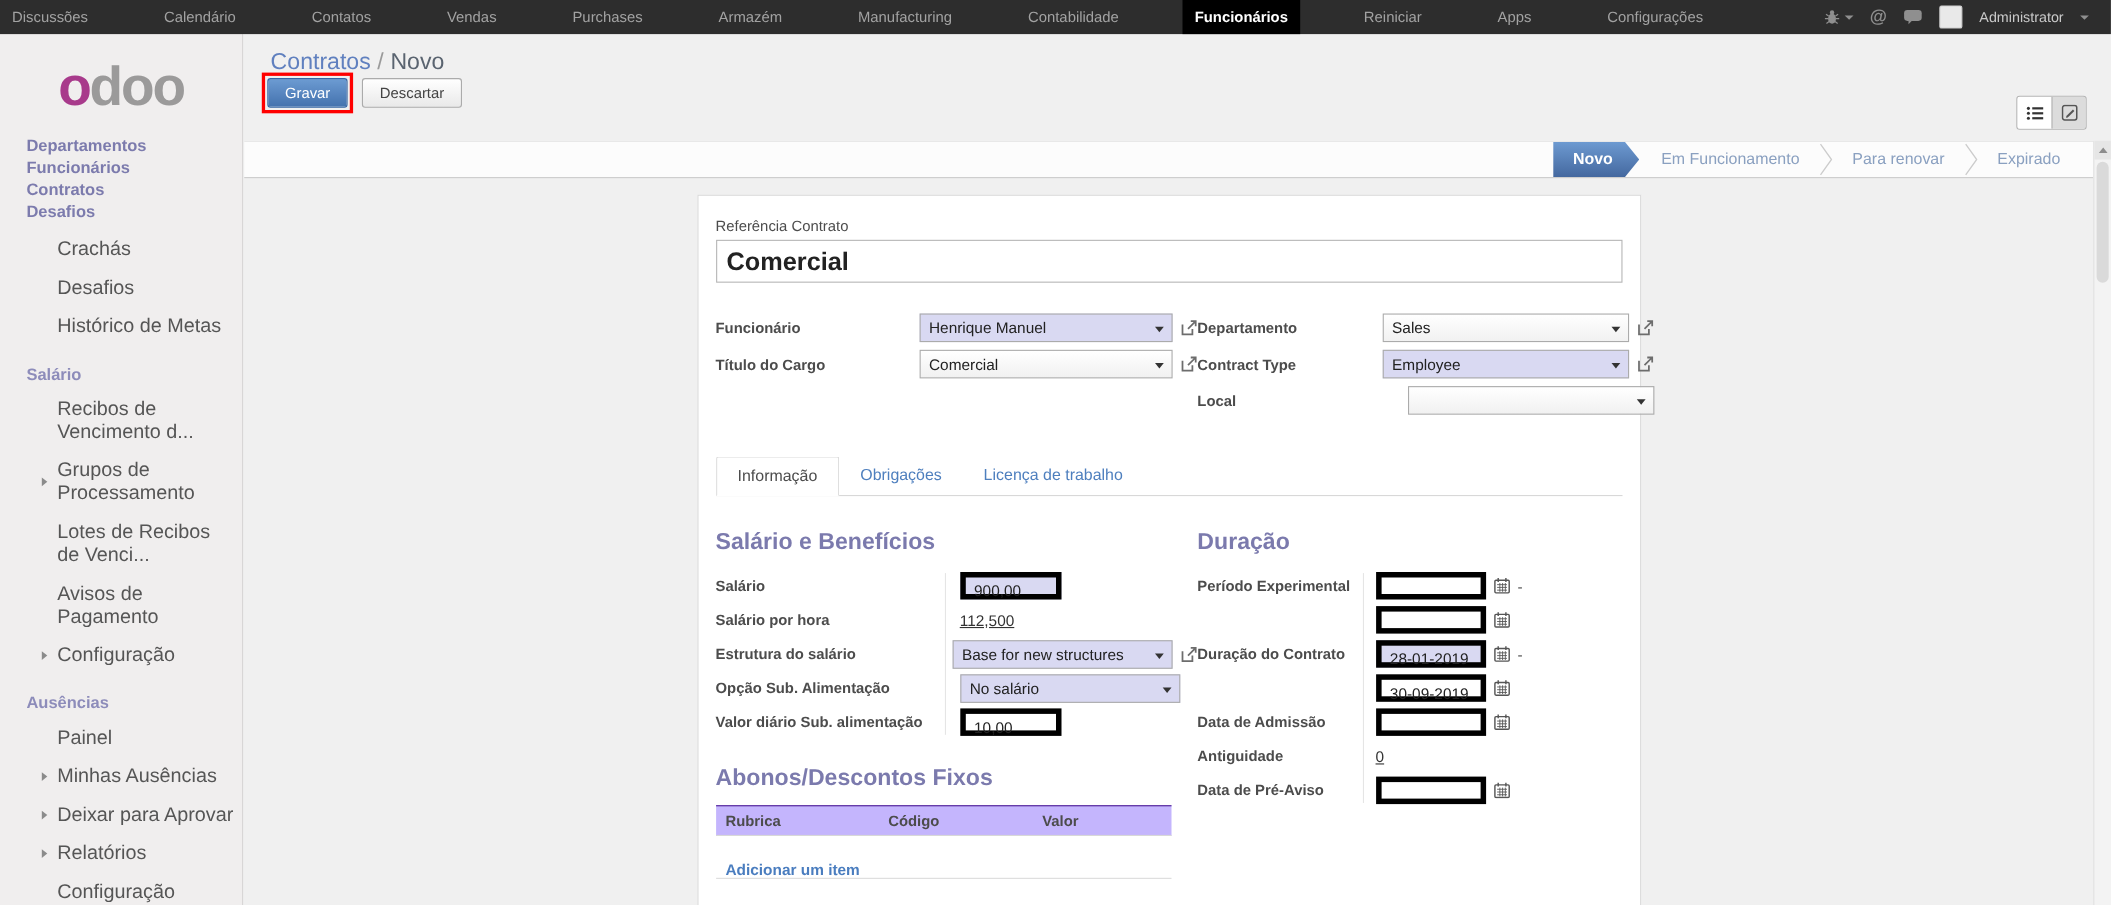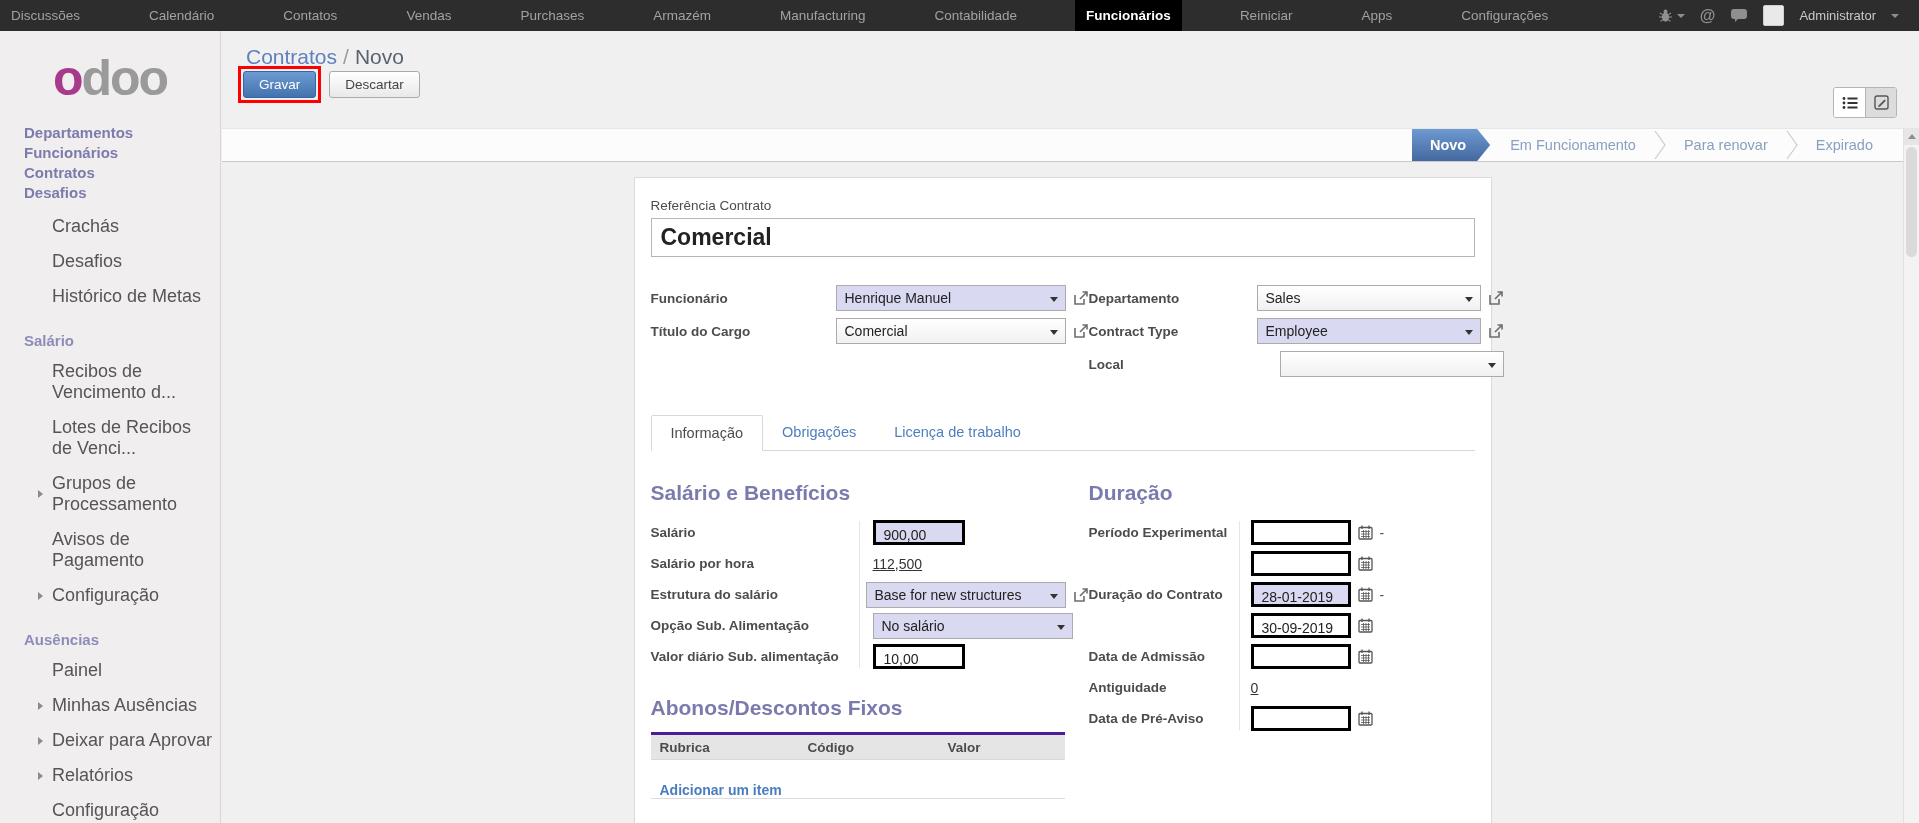--- a/index.html
+++ b/index.html
@@ -74,21 +74,21 @@
 
   .fgrid { display:grid; grid-template-columns:160px 278px 168px 1fr; margin-top:28px; row-gap:7px; align-items:center; }
   .flabel { font-size:13.5px; font-weight:bold; color:#4c4c4c; }
   .fwidget { display:flex; align-items:center; gap:7px;justify-content:flex-end; }
   .select { height:26px; border:1px solid #ababab; background:linear-gradient(#fff,#f1f1f1);
     font-size:14px; color:#222; padding:4px 20px 0 8px; position:relative; cursor:pointer; }
   .select::after { content:''; position:absolute; right:7px; top:11px;
     border-top:5px solid #333; border-left:4px solid transparent; border-right:4px solid transparent; }
   .select.lav { background:#d9d9f2; }
   .w230 { width:230px; } .w224 { width:224px; } .w200 { width:200px; }
-  .tinput { height:25px; border:3px solid #000000; background:#fff; font-size:14px; color:#222; padding:4px 8px; }
+  .tinput { height:25px; border:5px solid #000000; background:#fff; font-size:14px; color:#222; padding:4px 8px; }
   .tinput.lav { background:#d9d9f2; }
   .w92 { width:92px; } .w100 { width:100px; }
   .plain-val { font-size:14px; color:#333;text-decoration:underline; }
   .ext-icon, .cal-icon { flex:0 0 auto; display:inline-flex; cursor:pointer; }
   .dash { color:#555; font-size:14px; }
 
   .tabs { margin-top:38px; display:flex; border-bottom:1px solid #d8d8d8; padding-left:0; }
   .tab { padding:9px 19px; font-size:14.5px; color:#4e7fbe; cursor:pointer; }
   .tab.active { background:#fff; border:1px solid #d8d8d8; border-bottom:1px solid #fff;
     margin-bottom:-1px; border-radius:2px 2px 0 0; color:#4c4c4c; }
@@ -99,22 +99,22 @@
   .sec { position:relative; }
   .sec.sal::before { content:''; position:absolute; left:208px; top:4px; bottom:4px; width:1px; background:#e5e5e5; }
   .sec.dur::before { content:''; position:absolute; left:150px; top:4px; bottom:4px; width:1px; background:#e5e5e5; }
   .srow { display:flex; align-items:center; min-height:31px; }
   .srow .flabel { width:208px; padding-right:10px; }
   .srow .fwidget { margin-left:14px; }
   .sec.dur .srow .flabel { width:150px; }
   .sec.dur .srow .fwidget { margin-left:12px; }
 
   .alw-table { width:414px; margin-top:4px; font-size:13.5px; }
-  .alw-head { display:grid; grid-template-columns:148px 140px 104px 22px; background:#e5e5e5;
-    border-top:3px solid #4c1d95; border-bottom:1px solid #d8d8d8; height:28px; align-items:center; }
+  .alw-head { display:grid; grid-template-columns:148px 140px 104px 22px; background:#c4b5fd;
+    border-top:1px solid #4c1d95; border-bottom:1px solid #d8d8d8; height:28px; align-items:center; }
   .alw-head > div { font-weight:bold; color:#4c4c4c; padding-left:9px; }
   .alw-add { height:39px; display:flex; align-items:flex-end; border-bottom:1px solid #dcdcdc; }
   .add-link { color:#4a7dbf; font-weight:bold; font-size:14px; padding-left:9px; cursor:pointer; }
   .alw-empty { height:32px; border-bottom:1px solid #e4e4e4; }
 </style>
 </head>
 <body>
 
 <div class="topbar">
   <span class="menu-item">Discussões</span>
@@ -157,22 +157,22 @@
   <div class="side-root">Funcionários</div>
   <div class="side-root">Contratos</div>
   <div class="side-root">Desafios</div>
 
   <div class="side-item" style="margin-top:6px">Crachás</div>
   <div class="side-item">Desafios</div>
   <div class="side-item">Histórico de Metas</div>
 
   <div class="side-header">Salário</div>
   <div class="side-item">Recibos de Vencimento d...</div>
+  <div class="side-item arrow">Grupos de Processamento</div>
   <div class="side-item">Lotes de Recibos de Venci...</div>
-  <div class="side-item arrow">Grupos de Processamento</div>
   <div class="side-item">Avisos de Pagamento</div>
   <div class="side-item arrow">Configuração</div>
 
   <div class="side-header">Ausências</div>
   <div class="side-item">Painel</div>
   <div class="side-item arrow">Minhas Ausências</div>
   <div class="side-item arrow">Deixar para Aprovar</div>
   <div class="side-item arrow">Relatórios</div>
   <div class="side-item">Configuração</div>
 

